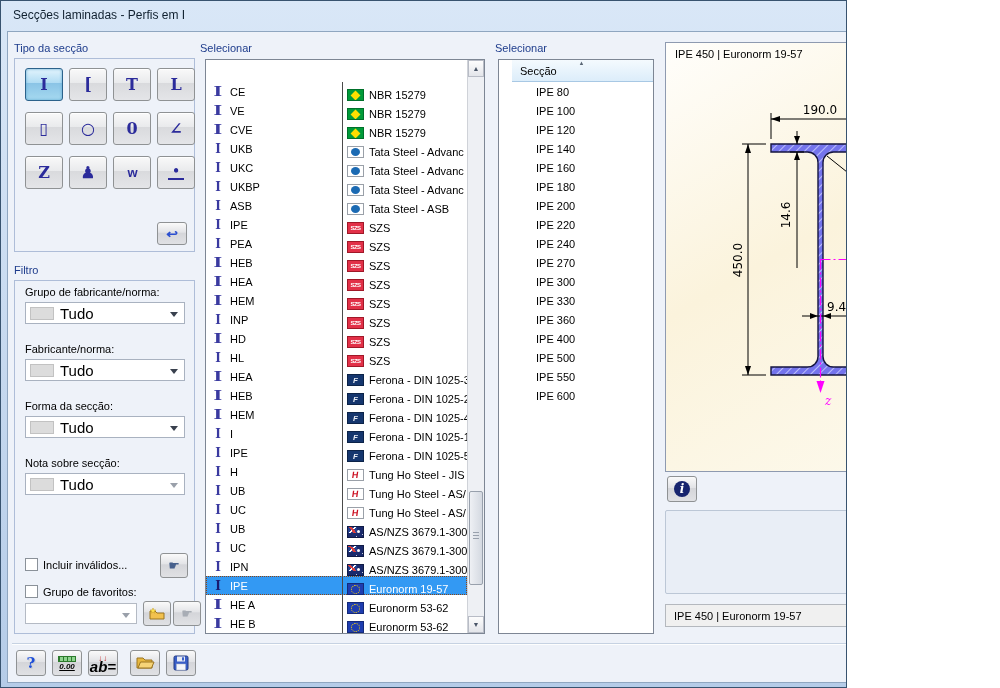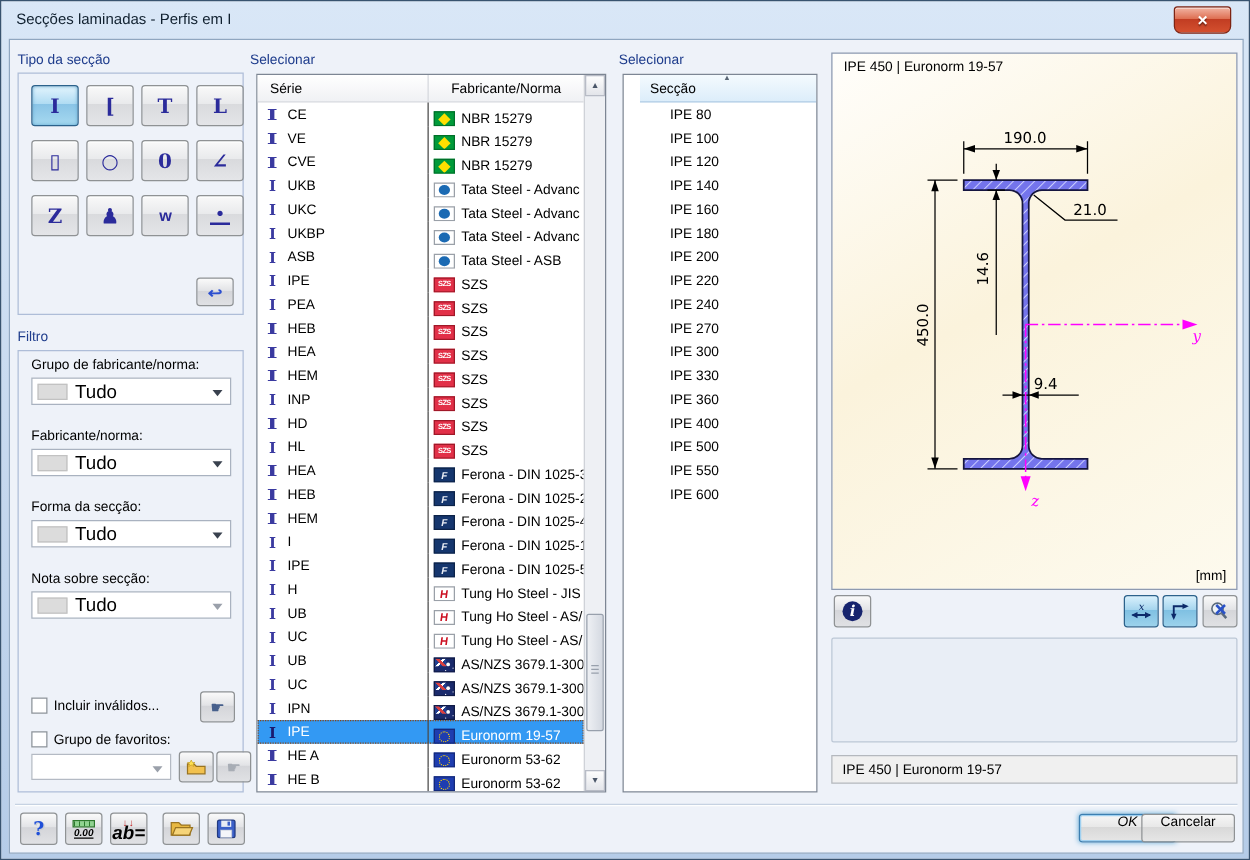--- a/index.html
+++ b/index.html
@@ -1,17 +1,17 @@
 <!DOCTYPE html>
 <html><head>
 <meta charset="utf-8">
 <style>
   html,body{margin:0;padding:0;background:#fff;font-family:"Liberation Sans",sans-serif;}
   *{box-sizing:border-box;}
-  .dialog{position:relative;width:1000px;height:688px;background:linear-gradient(#d9e7f7,#b5cce8);border:1px solid #38536f;overflow:hidden;}
+  .dialog{position:relative;width:847px;height:688px;background:linear-gradient(#d9e7f7,#b5cce8);border:1px solid #38536f;overflow:hidden;}
   .titlebar{position:absolute;left:0;top:0;right:0;height:30px;}
   .title-text{position:absolute;left:12px;top:7px;font-size:12px;color:#10202f;}
   .close-btn{position:absolute;left:938px;top:4px;width:46px;height:22px;background:linear-gradient(#f2b5a4,#de6f52 45%,#c13c22 46%,#d4502f);border:1px solid #7e2413;border-radius:3px 3px 6px 6px;box-shadow:inset 0 1px 0 rgba(255,255,255,.55);cursor:pointer;text-align:center;}
   .close-x{color:#fff;font-size:14px;font-weight:bold;line-height:20px;text-shadow:0 1px 1px rgba(0,0,0,.4);}
   .content{position:absolute;left:6px;top:30px;width:988px;height:652px;background:#eef2f9;border:1px solid #8fa6c0;}
 
   
   .grp-label{position:absolute;font-size:11px;color:#1e3c8c;}
   .grp-body{position:absolute;border:1px solid #aebdd8;background:#eef2f9;}
 
@@ -247,24 +247,20 @@
           <path d="M4,3 l1,-2 l1,2 l2,0 l-1.6,1.2 l0.6,2 l-2,-1.2 l-2,1.2 l0.6,-2 L2,3 Z" fill="#ffe14e" stroke="#c09a20" stroke-width="0.5"></path>
         </svg>
       </div>
       <div class="mini-btn disabled" style="left:158px;top:320px;">
         <span class="hand-glyph">☛</span>
       </div>
     </div>
 
     <span class="grp-label" style="left:192px;top:10px;">Selecionar</span>
     <div class="table" style="left:197px;top:27px;width:280px;height:575px;">
-      <div class="thead">
-        <span class="th th-serie">Série</span>
-        <span class="th th-norma">Fabricante/Norma</span>
-      </div>
       <div class="tbody">
 
           <div class="srow">
             <span class="cell-serie">
               <span class="ibeam wide"></span>
               <span>CE</span>
             </span>
             <span class="cell-norma">
               <span class="brandicon br"></span>
               <span>NBR 15279</span>

